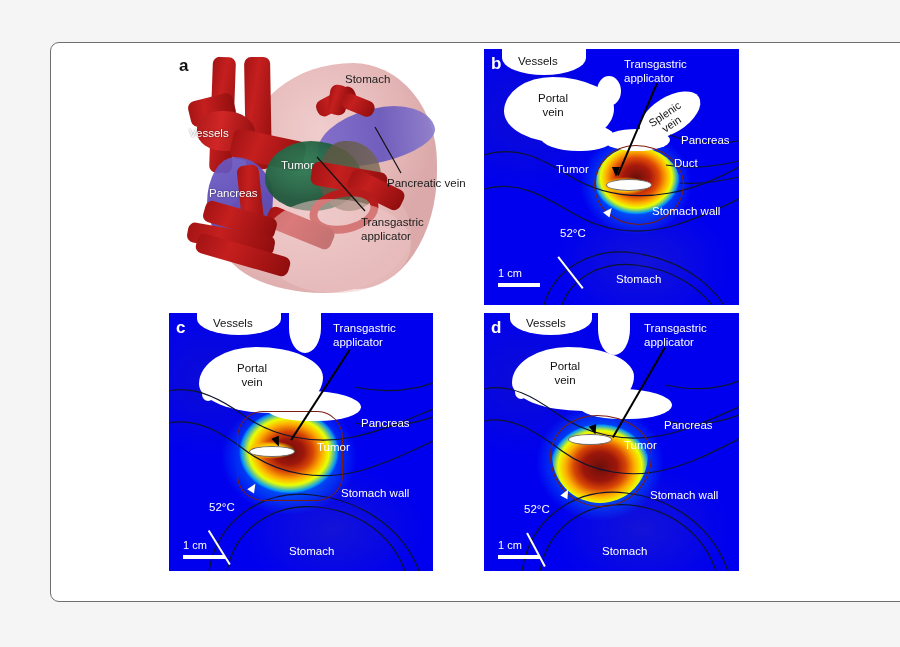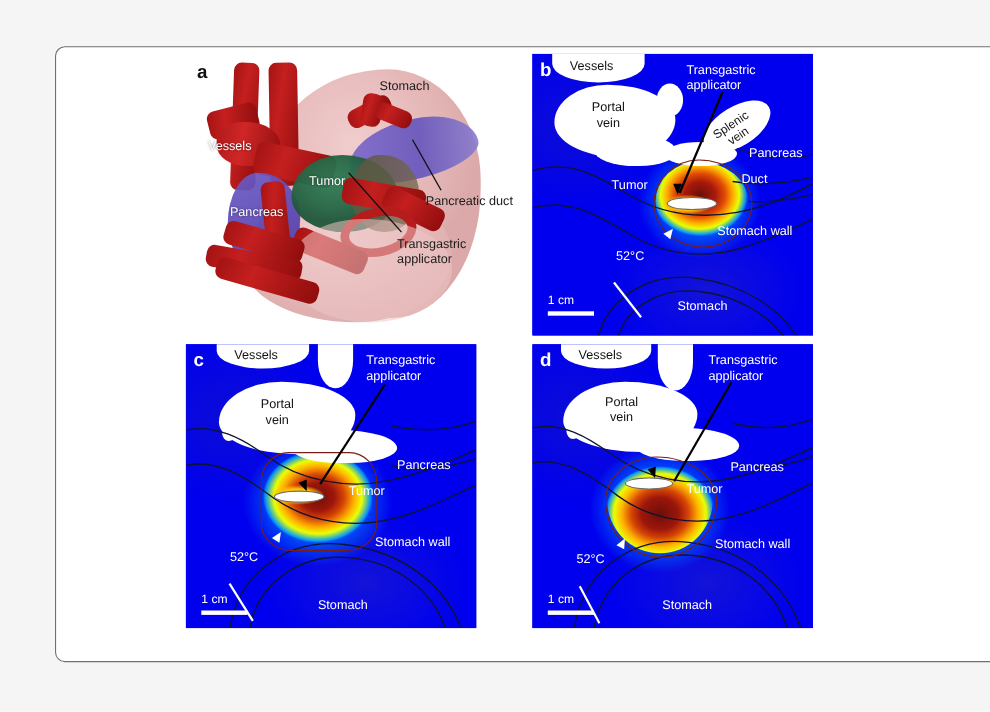--- a/index.html
+++ b/index.html
@@ -190,21 +190,21 @@
 
       <svg width="310" height="260" style="position:absolute;left:0;top:0;z-index:29;">
         <line x1="232" y1="124" x2="206" y2="78" stroke="#111" stroke-width="1.2"></line>
         <line x1="196" y1="162" x2="148" y2="108" stroke="#111" stroke-width="1.2"></line>
       </svg>
 
       <div class="a-label lbl-stomach-a">Stomach</div>
       <div class="a-label onorgan lbl-vessels-a">Vessels</div>
       <div class="a-label onorgan lbl-tumor-a">Tumor</div>
       <div class="a-label onorgan lbl-pancreas-a">Pancreas</div>
-      <div class="a-label lbl-ductline">Pancreatic duct</div>
+      <div class="a-label lbl-ductline">Pancreatic vein</div>
       <div class="a-label lbl-transg-a">
         <div>Transgastric</div>
         <div>applicator</div>
       </div>
     </div>
   </div>
 
   <div class="panel panel-b">
     <div class="heat-stage">
       <div class="heat-bg"></div>

